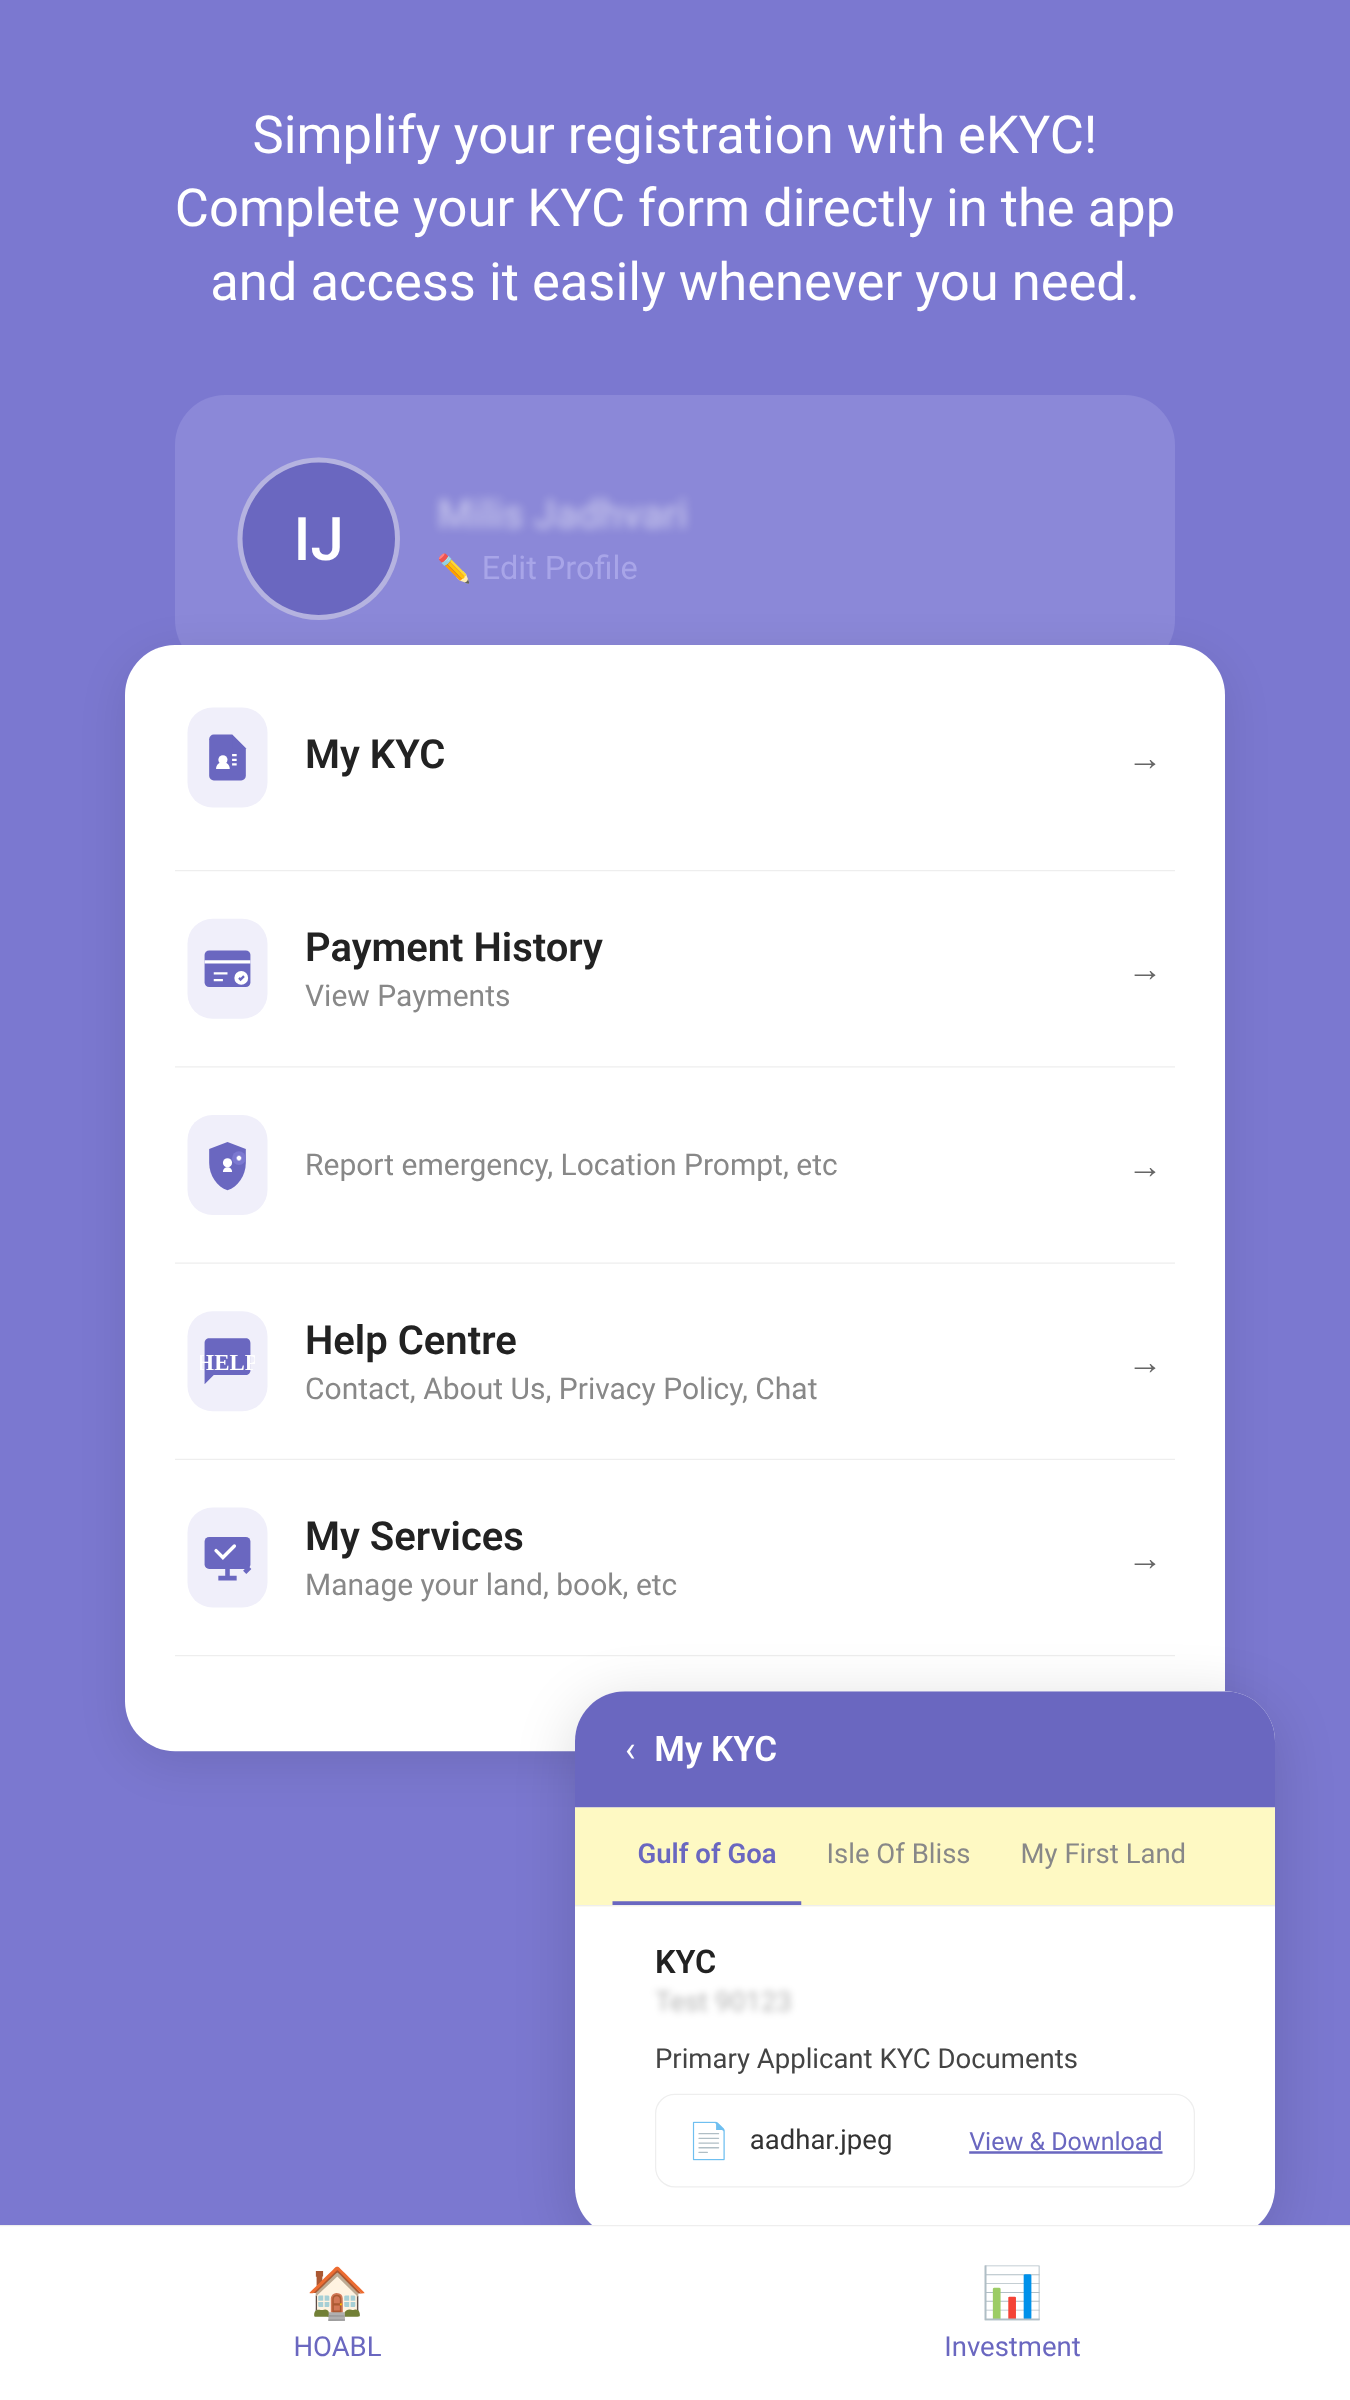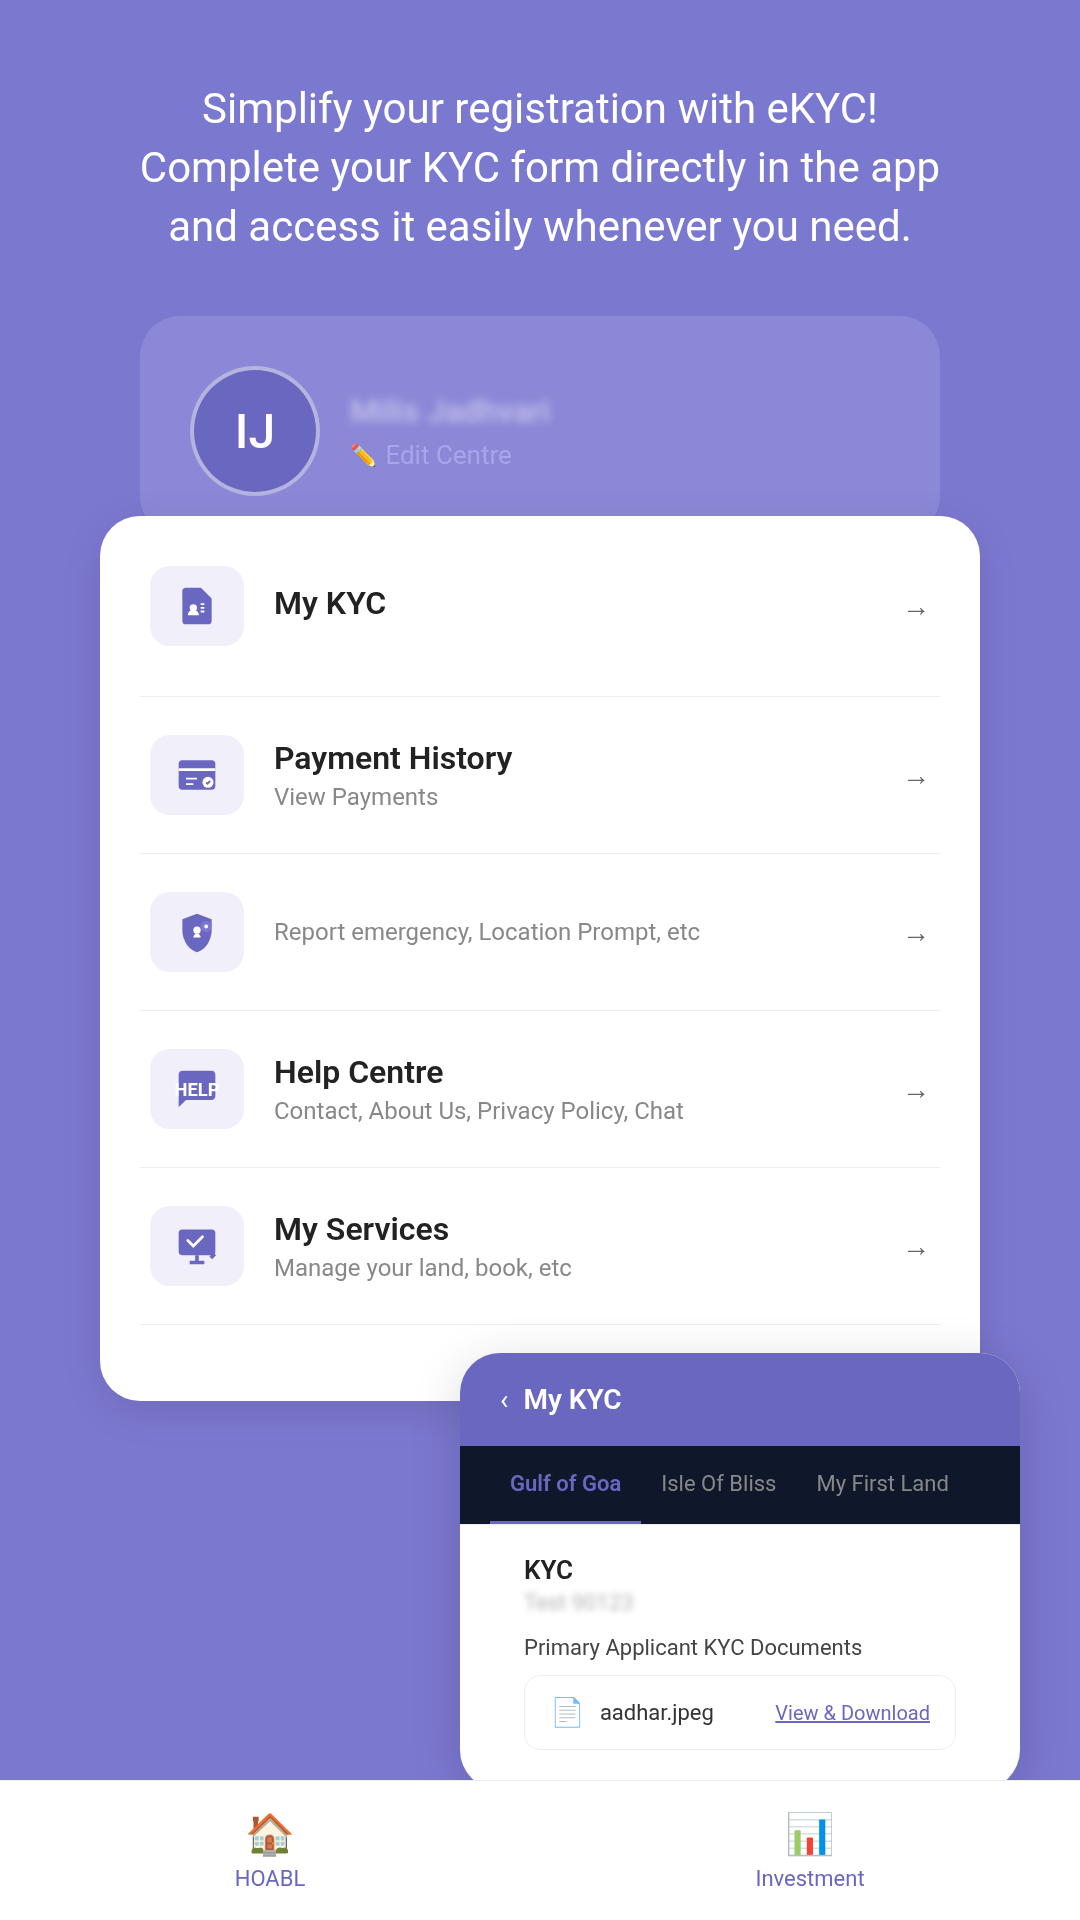--- a/index.html
+++ b/index.html
@@ -94,28 +94,29 @@
 
     .menu-item-kyc {
       padding: 50px 50px;
       display: flex;
       align-items: center;
       gap: 30px;
       border-bottom: none;
     }
 
     .menu-icon-wrap {
-      width: 94px;
+      width: 64px;
       height: 80px;
       border-radius: 20px;
       background: #f0effa;
       display: flex;
       align-items: center;
       justify-content: center;
       flex-shrink: 0;
+      font-family: Liberation Serif, serif;
     }
 
     .menu-icon-wrap svg {
       width: 44px;
       height: 44px;
       fill: #6a67c0;
     }
 
     .menu-text {
       flex: 1;
@@ -212,21 +213,21 @@
     .kyc-detail-title {
       color: white;
       font-size: 28px;
       font-weight: 600;
     }
 
     .kyc-tabs {
       display: flex;
       padding: 0 30px;
       border-bottom: 1px solid #eee;
-      background: #0f172a;
+      background: #fef9c3;
     }
 
     .kyc-tab {
       padding: 25px 20px;
       font-size: 22px;
       color: #888;
       cursor: pointer;
       white-space: nowrap;
     }
 
@@ -310,21 +311,21 @@
 
 <div class="profile-card">
   <div class="profile-header">
     <div class="avatar">
       <span class="avatar-initials">IJ</span>
     </div>
     <div class="profile-info">
       <div class="profile-name">Milis Jadhvari</div>
       <div class="edit-profile">
         <span class="edit-icon">✏️</span>
-        <span>Edit Centre</span>
+        <span>Edit Profile</span>
       </div>
     </div>
   </div>
 </div>
 
 <div class="menu-card">
 
   <div class="menu-item-kyc">
     <div class="menu-icon-wrap">
       <svg viewBox="0 0 24 24">

